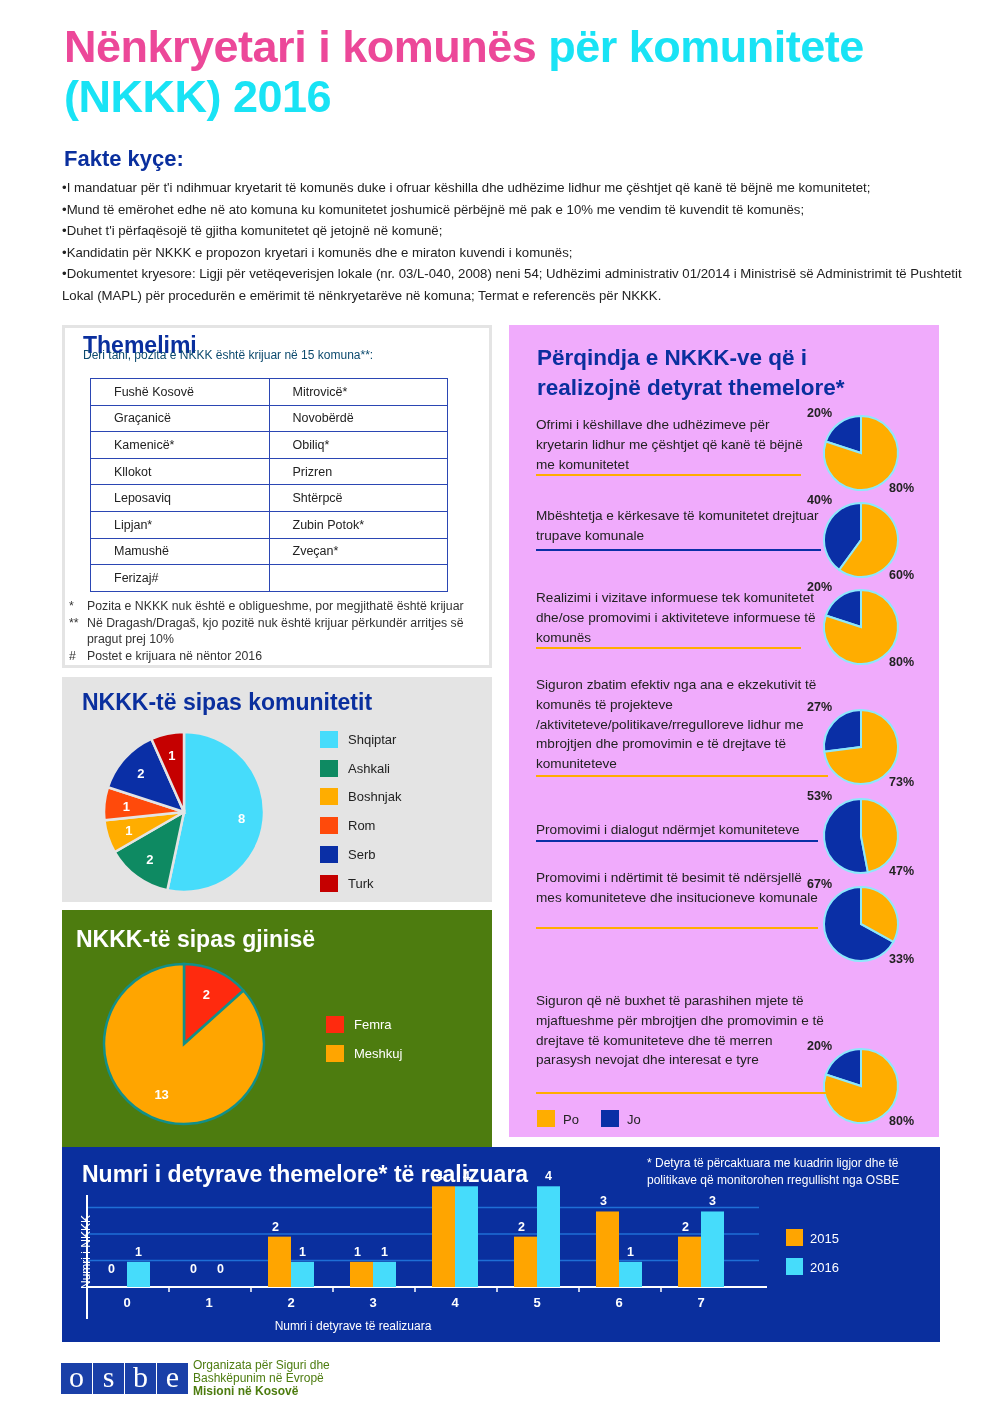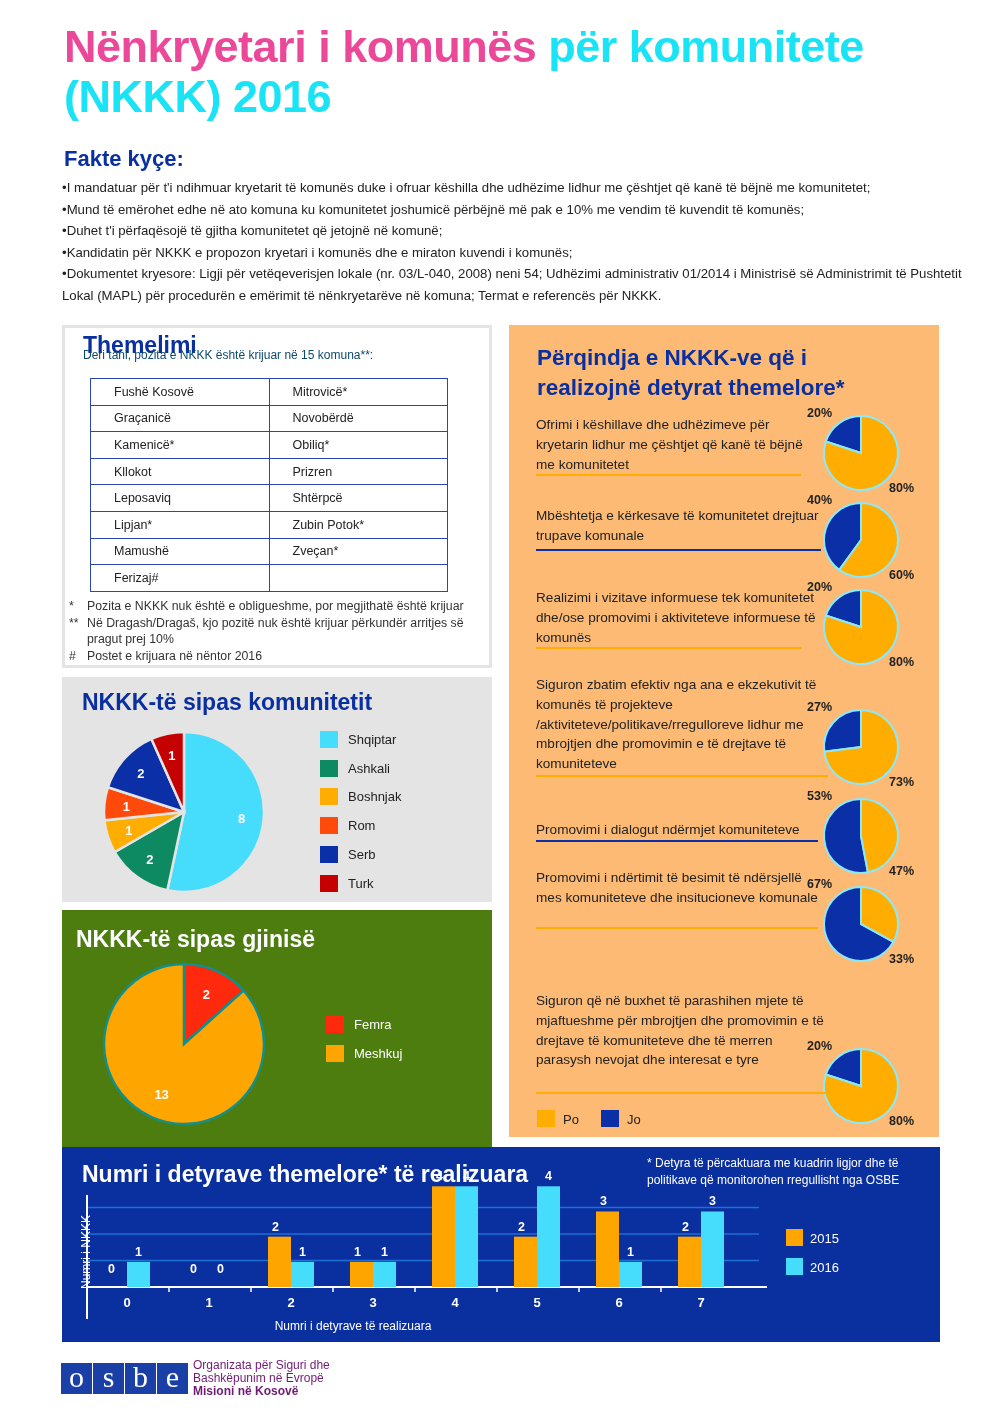--- a/index.html
+++ b/index.html
@@ -21,36 +21,36 @@
   .notes .mk { width: 18px; flex: none; }
 
   .panel-community { position: absolute; left: 62px; top: 677px; width: 430px; height: 225px; background: #e4e4e4; }
   .panel-community h2 { position: absolute; left: 20px; top: 12px; font-size: 23px; color: #0a2f9e; }
   .panel-gender { position: absolute; left: 62px; top: 910px; width: 430px; height: 268px; background: #4d7c0f; }
   .panel-gender h2 { position: absolute; left: 14px; top: 16px; font-size: 23px; color: #fff; }
   .legend { position: absolute; font-size: 13px; }
   .legend .row { display: flex; align-items: center; height: 28.8px; }
   .legend .sw { width: 18px; height: 17px; margin-right: 10px; }
 
-  .panel-tasks { position: absolute; left: 509px; top: 325px; width: 430px; height: 812px; background: #fdba74; }
+  .panel-tasks { position: absolute; left: 509px; top: 325px; width: 430px; height: 812px; background: #f0abfc; }
   .panel-tasks h2 { position: absolute; left: 28px; top: 18px; font-size: 22.5px; line-height: 30px; color: #0a2f9e; width: 380px; }
   .task { position: absolute; left: 27px; width: 288px; font-size: 13.6px; line-height: 19.8px; color: #222; }
   .task-line { position: absolute; left: 27px; height: 2px; }
   .pct { position: absolute; font-size: 12.5px; font-weight: bold; color: #222; }
   .task-legend { position: absolute; left: 28px; top: 785px; display: flex; align-items: flex-end; font-size: 13px; }
   .task-legend .sw { width: 18px; height: 17px; margin-right: 8px; }
 
   .panel-bars { position: absolute; left: 62px; top: 1147px; width: 878px; height: 195px; background: #0a2f9e; }
   .panel-bars h2 { position: absolute; left: 20px; top: 14px; font-size: 23px; color: #fff; }
   .bars-note { position: absolute; left: 585px; top: 8px; width: 290px; font-size: 12px; line-height: 17px; color: #fff; }
   .bars-svg { position: absolute; left: 0; top: 0; }
 
   .logo { position: absolute; left: 61px; top: 1359px; display: flex; align-items: center; }
   .logo .box { width: 31px; height: 31px; background: #1a40a8; color: #fff; font-family: "Liberation Serif", serif; font-size: 30px; line-height: 28px; text-align: center; margin-right: 1px; }
-  .logo .txt { margin-left: 4px; font-size: 12px; line-height: 13px; color: #701a75; }
+  .logo .txt { margin-left: 4px; font-size: 12px; line-height: 13px; color: #4d7c0f; }
   .logo .txt b { font-weight: bold; }
 </style>
 </head>
 <body>
 
 <div class="title">
   <span class="dark">Nënkryetari i komunës </span><span class="light">për komunitete</span><br>
   <span class="light">(NKKK) 2016</span>
 </div>
 

